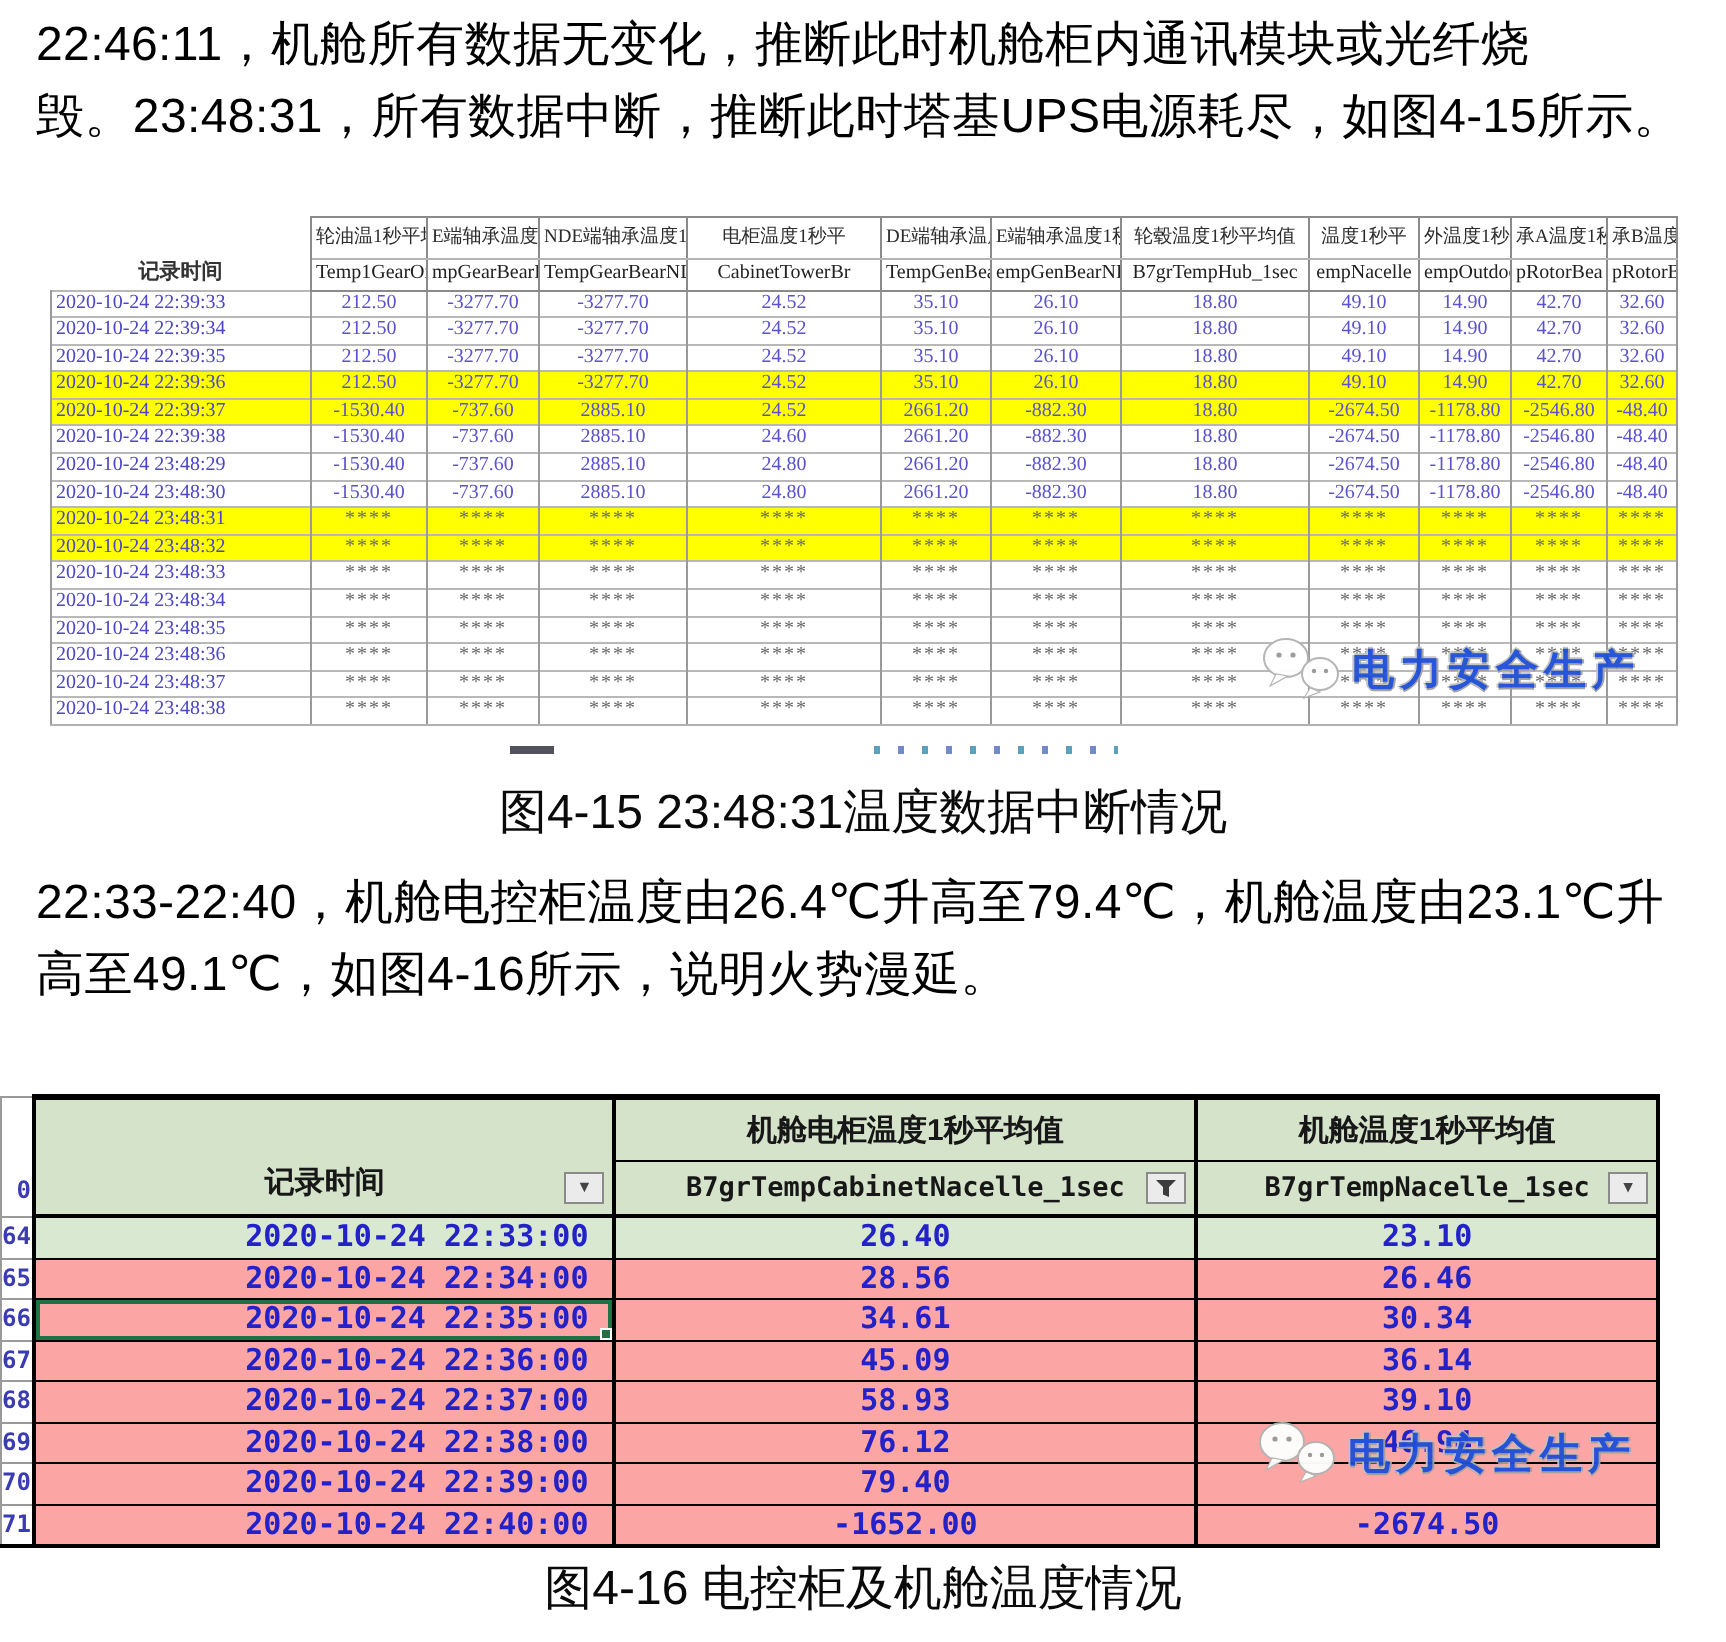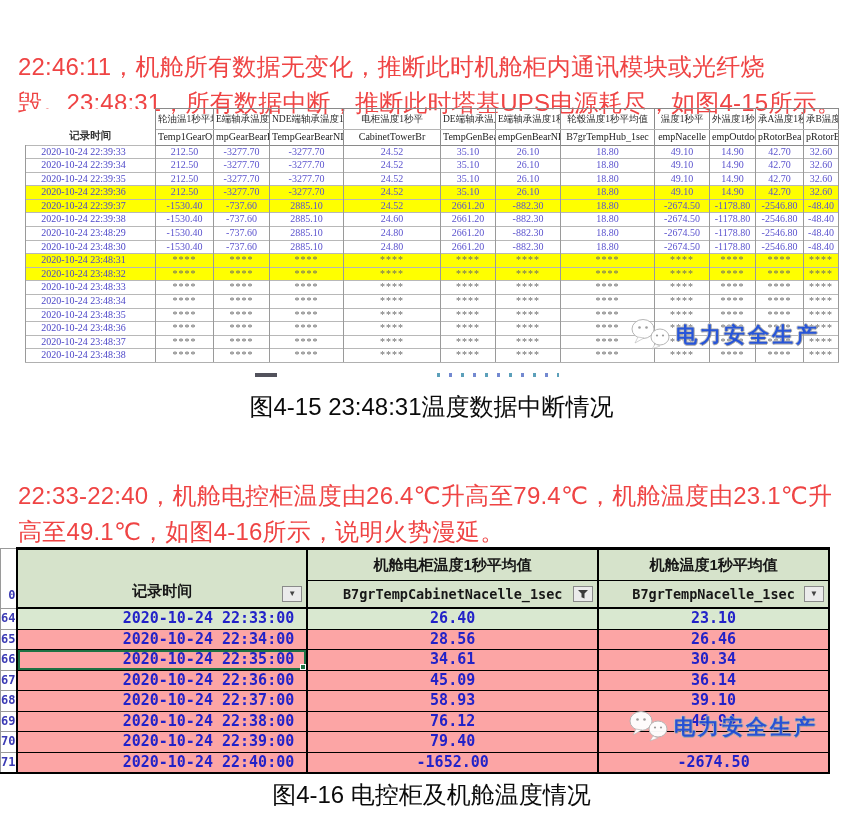--- a/index.html
+++ b/index.html
@@ -1,20 +1,20 @@
 <!DOCTYPE html>
 <html><head>
 <meta charset="utf-8">
 <style>
   html,body{margin:0;padding:0;background:#fff;}
   .page{position:relative;width:863px;height:821px;background:#ffffff;overflow:hidden;
         font-family:"Liberation Sans","DejaVu Sans",sans-serif;color:#000;}
 
   
-  .para{position:absolute;left:18px;width:836px;font-size:24px;line-height:36px;color:#ef4444;letter-spacing:0.2px;margin-top:44px;}
+  .para{position:absolute;left:18px;width:836px;font-size:24px;line-height:36px;color:#000000;letter-spacing:0.2px;}
   .p1{top:5px;}
   .p2{top:434px;}
 
   
   .caption{position:absolute;left:0;width:863px;text-align:center;font-size:24px;line-height:34px;color:#0a0a0a;}
   .cap1{top:390px;}
   .cap2{top:778px;}
 
   
   .t1-area{position:absolute;left:25px;top:108px;width:838px;height:262px;}
@@ -23,21 +23,21 @@
   .t1 th,.t1 td{overflow:hidden;white-space:nowrap;padding:0 2px;}
   .t1 .ch-cn{height:20px;line-height:20px;font-size:9.5px;font-weight:400;color:#2b2b2b;
              border:1px solid #8a8a8a;border-bottom:1px solid #b5b5b5;text-align:center;}
   .t1 .ch-en{height:14px;line-height:14px;font-size:10px;font-weight:400;color:#222;
              border:1px solid #8a8a8a;border-top:none;text-align:center;}
   .t1 .time-h{height:34px;font-size:10.5px;color:#333;text-align:center;vertical-align:bottom;
               padding-bottom:2px;border-right:1px solid #8a8a8a;background:#fff;}
   .t1 tbody td{height:12.6px;line-height:12.6px;font-size:10px;color:#5b53ce;text-align:center;
                border-left:1px solid #9a9a9a;border-right:1px solid #9a9a9a;border-top:1px solid #b8b8b8;}
   .t1 tbody tr:last-child td{border-bottom:1px solid #b0b0b0;}
-  .t1 tbody td.time{color:#4c46c8;text-align:center;padding-right:16px;}
+  .t1 tbody td.time{color:#4c46c8;text-align:left;padding-right:16px;}
   .t1 tbody tr.hl td{background:#ffff00;}
   .t1 tbody td.na{color:#6a6a6a;letter-spacing:1px;}
 
   
   .sliver{position:absolute;left:0;top:372px;width:863px;height:6px;}
   .sl-dash{position:absolute;left:255px;top:1px;width:22px;height:4px;background:#52525c;}
   .sl-dots{position:absolute;left:437px;top:1px;width:122px;height:4px;opacity:.85;
            background:repeating-linear-gradient(90deg,#3f8fae 0 3px,transparent 3px 12px,#5a74c8 12px 15px,transparent 15px 24px);}
 
   

